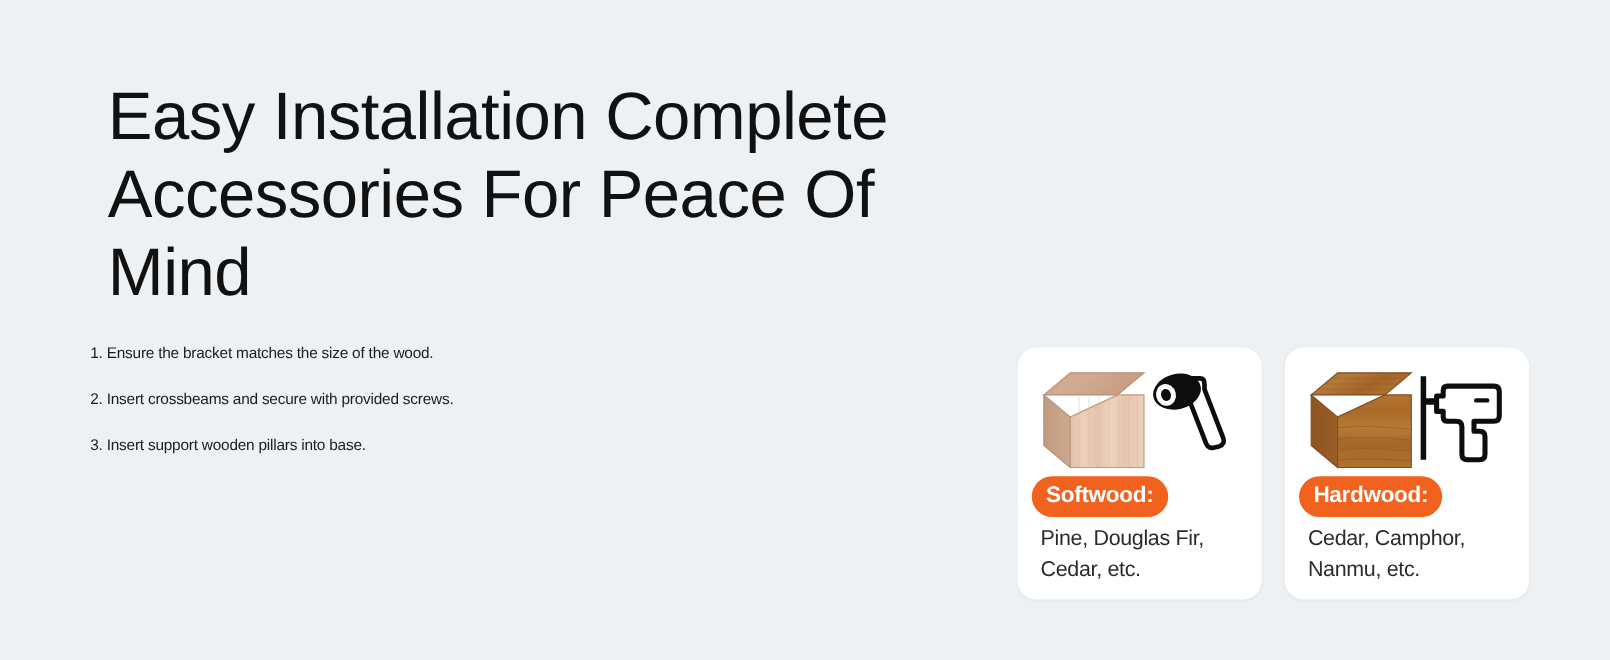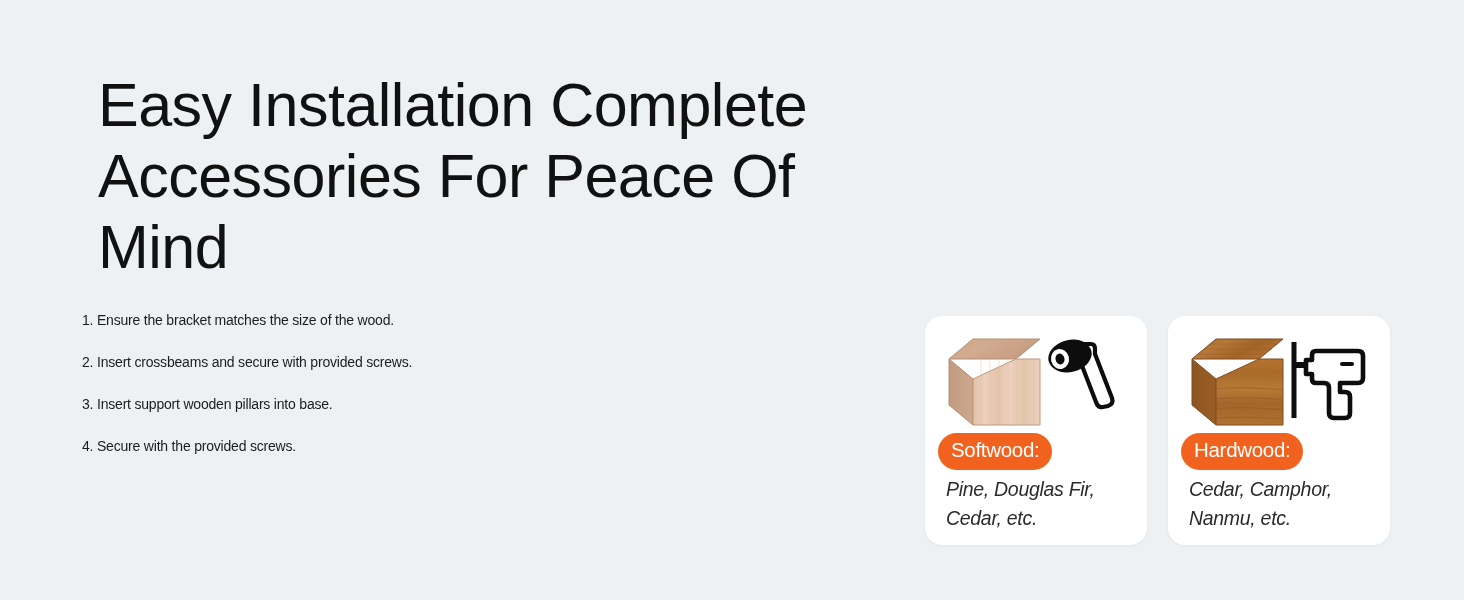--- a/index.html
+++ b/index.html
@@ -122,57 +122,55 @@
 
   
   .badge {
     position: absolute;
     top: 117px;
     left: 13px;
     display: inline-block;
     background: #f2621f;
     color: #ffffff;
     font-size: 20.5px;
-    font-weight: 400;
+    font-weight: 700;
     line-height: 1;
     padding: 7px 13px 9px 13px;
     border-radius: 999px;
     letter-spacing: -0.3px;
     white-space: nowrap;
   }
 
   .card-desc {
     position: absolute;
     top: 159px;
     left: 21px;
     right: 12px;
     font-size: 19.5px;
     line-height: 29px;
     color: #2b2b2b;
     letter-spacing: -0.3px;
     white-space: pre-line;
-    font-style: italic;
   }
 </style>
 </head>
 <body>
 
 <div class="page">
 
   <div class="left-col">
 
     <h1 class="headline">Easy Installation Complete
 Accessories For Peace Of Mind</h1>
 
 
     <ul class="steps-list">
       <li>1. Ensure the bracket matches the size of the wood.</li>
       <li>2. Insert crossbeams and secure with provided screws.</li>
       <li>3. Insert support wooden pillars into base.</li>
-      <li>4. Secure with the provided screws.</li>
     </ul>
 
   </div>
 
   <div class="cards">
 
     <div class="card">
       <div class="card-art">
 
         <span class="cube">

